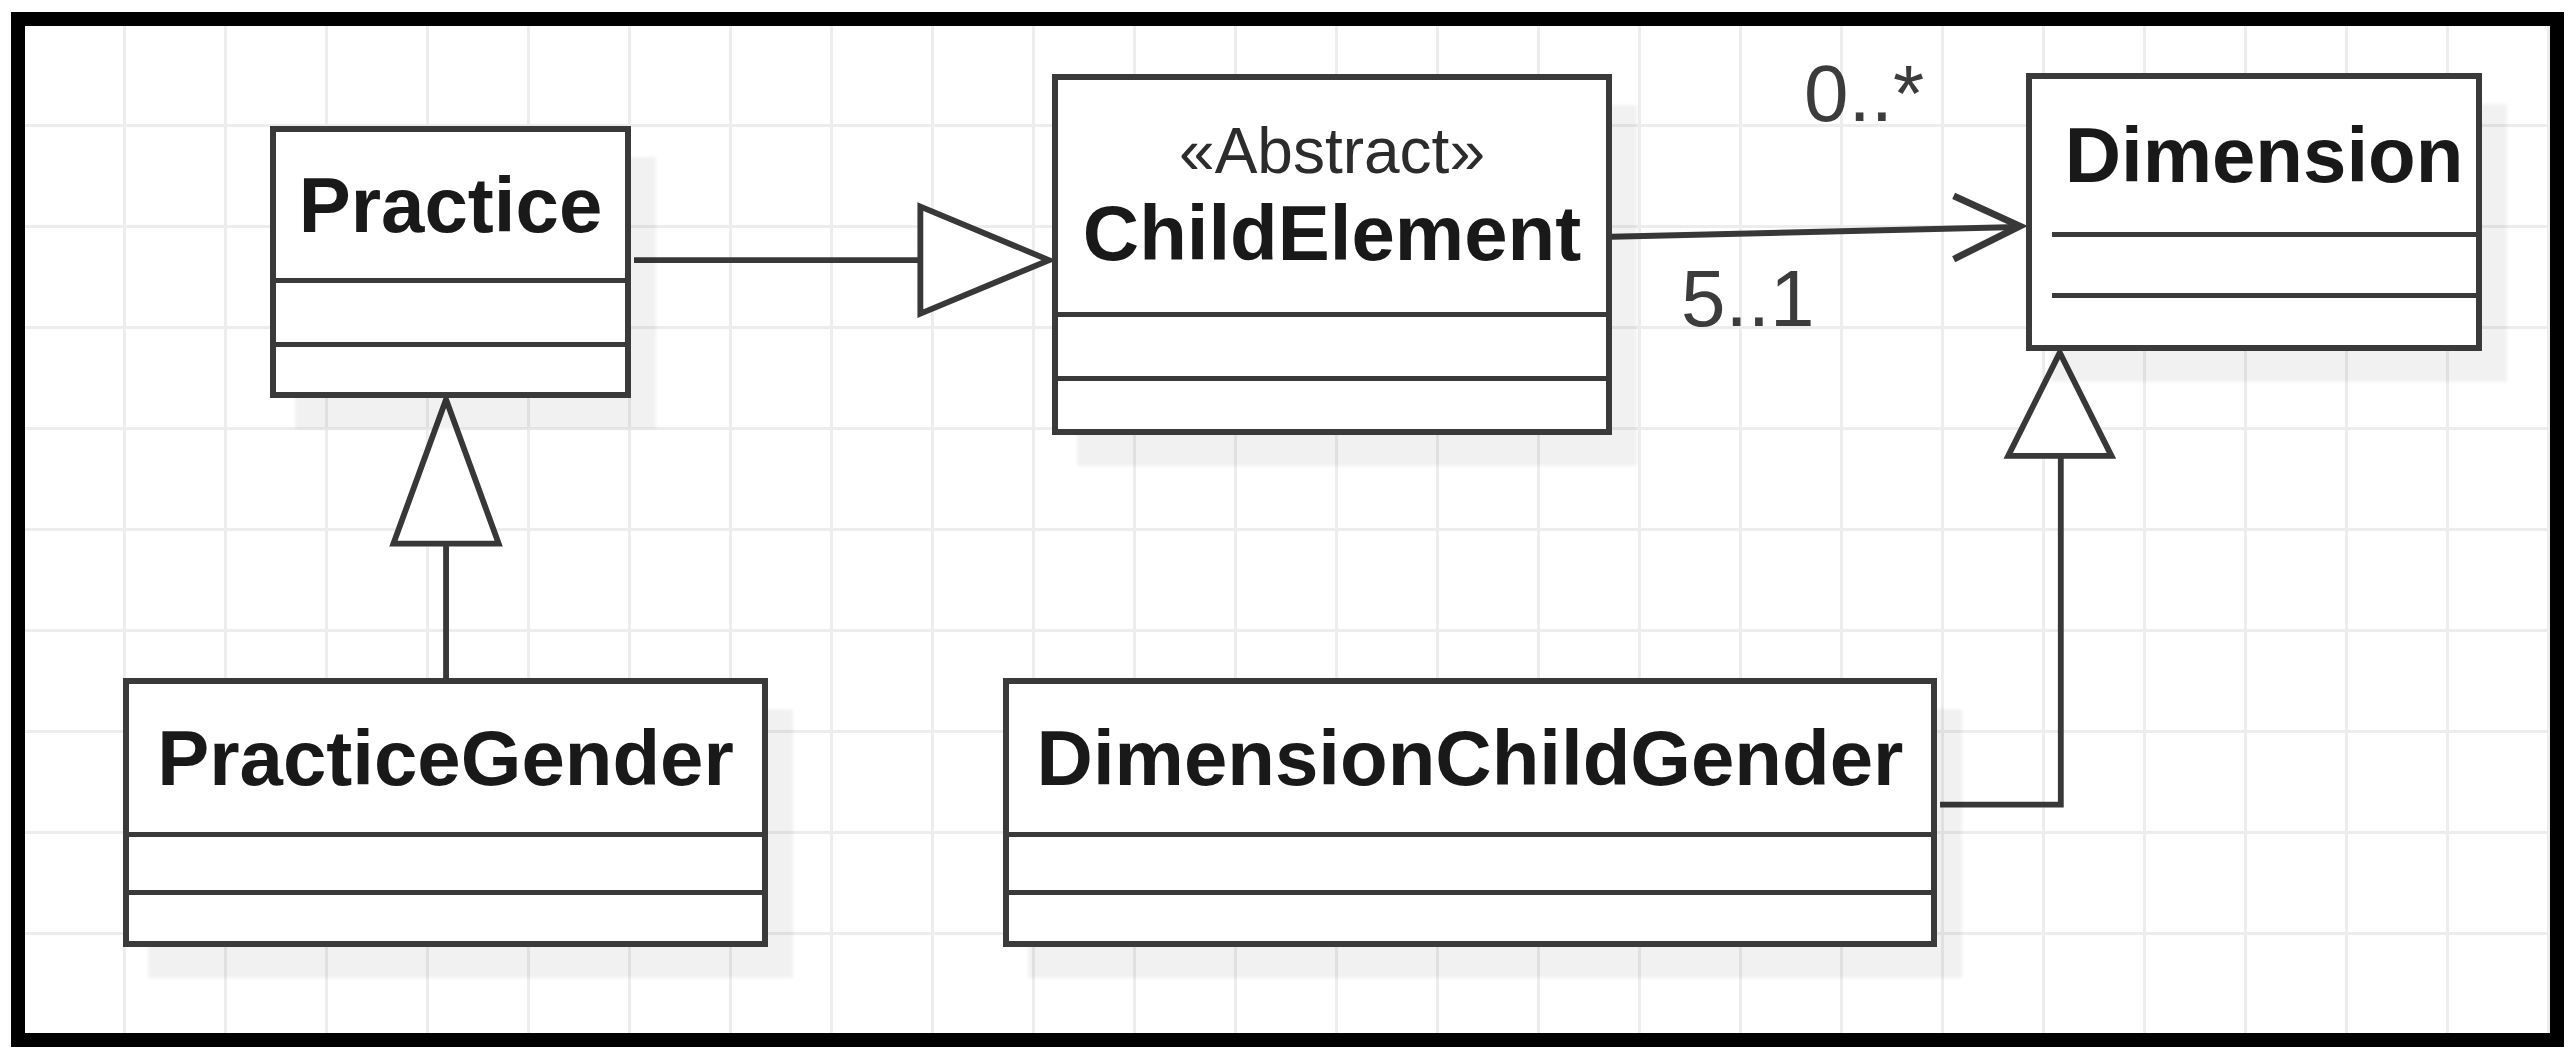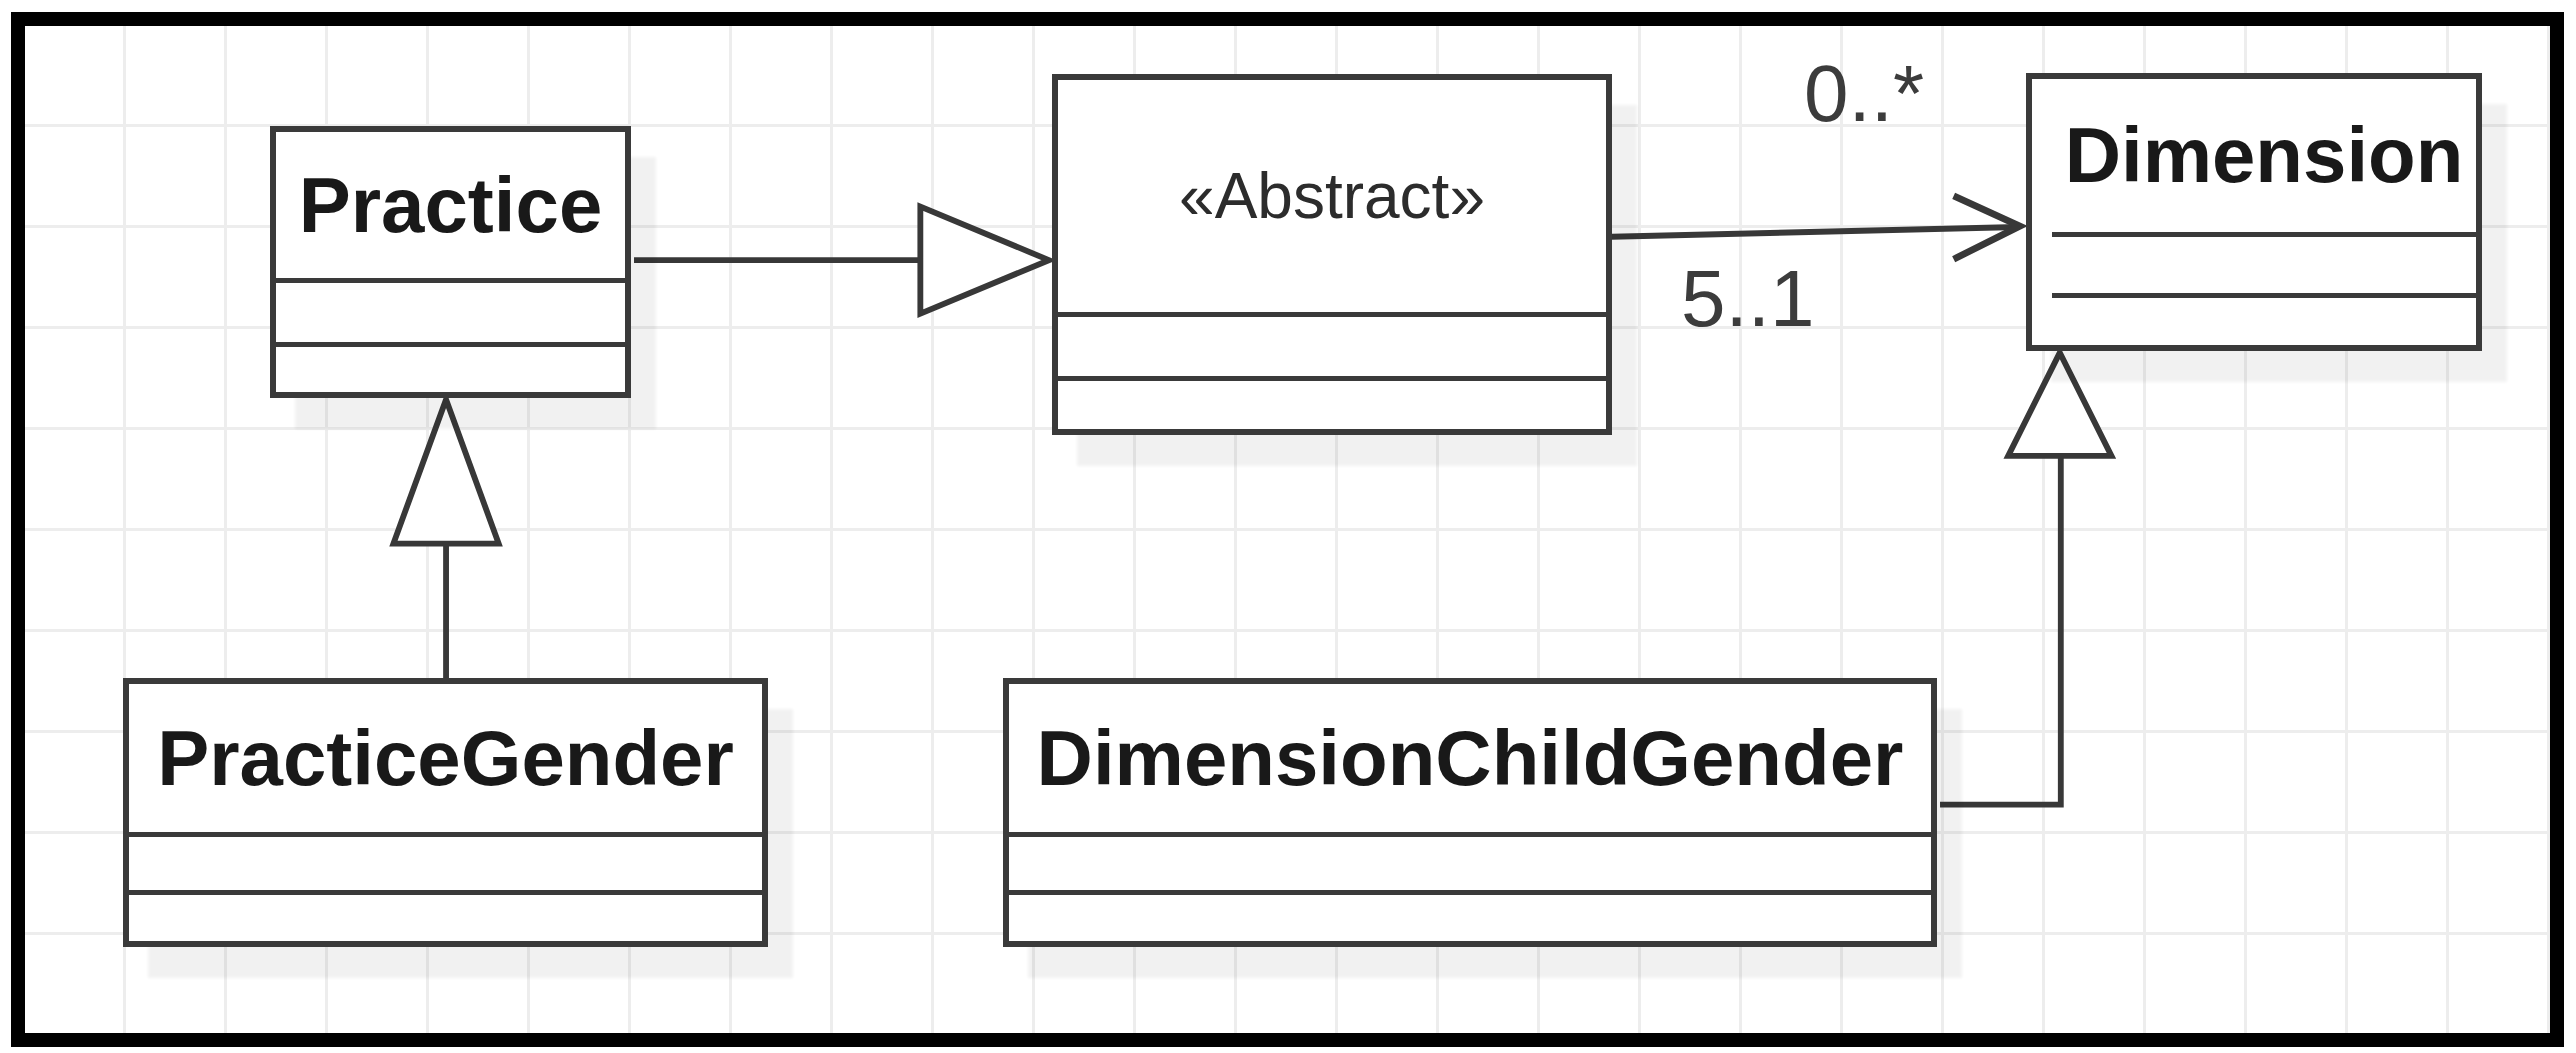--- a/index.html
+++ b/index.html
@@ -80,20 +80,21 @@
     <div class="compartment name" style="height:146px;border-radius:7px;">
       <span class="cls-name">Practice</span>
     </div>
     <div class="compartment attrs" style="height:64px;"></div>
     <div class="compartment ops"></div>
   </div>
 
   <div class="uml-class" style="left:1052px; top:74px; width:560px; height:361px;">
     <div class="compartment name" style="height:232px;">
       <span class="stereotype">«Abstract»</span>
+      <span class="cls-name">ChildElement</span>
     </div>
     <div class="compartment attrs" style="height:64px;"></div>
     <div class="compartment ops"></div>
   </div>
 
   <div class="uml-class" style="left:2026px; top:73px; width:456px; height:278px;padding-left:20px;">
     <div class="compartment name" style="height:153px;">
       <span class="cls-name">Dimension</span>
     </div>
     <div class="compartment attrs" style="height:61px;"></div>

